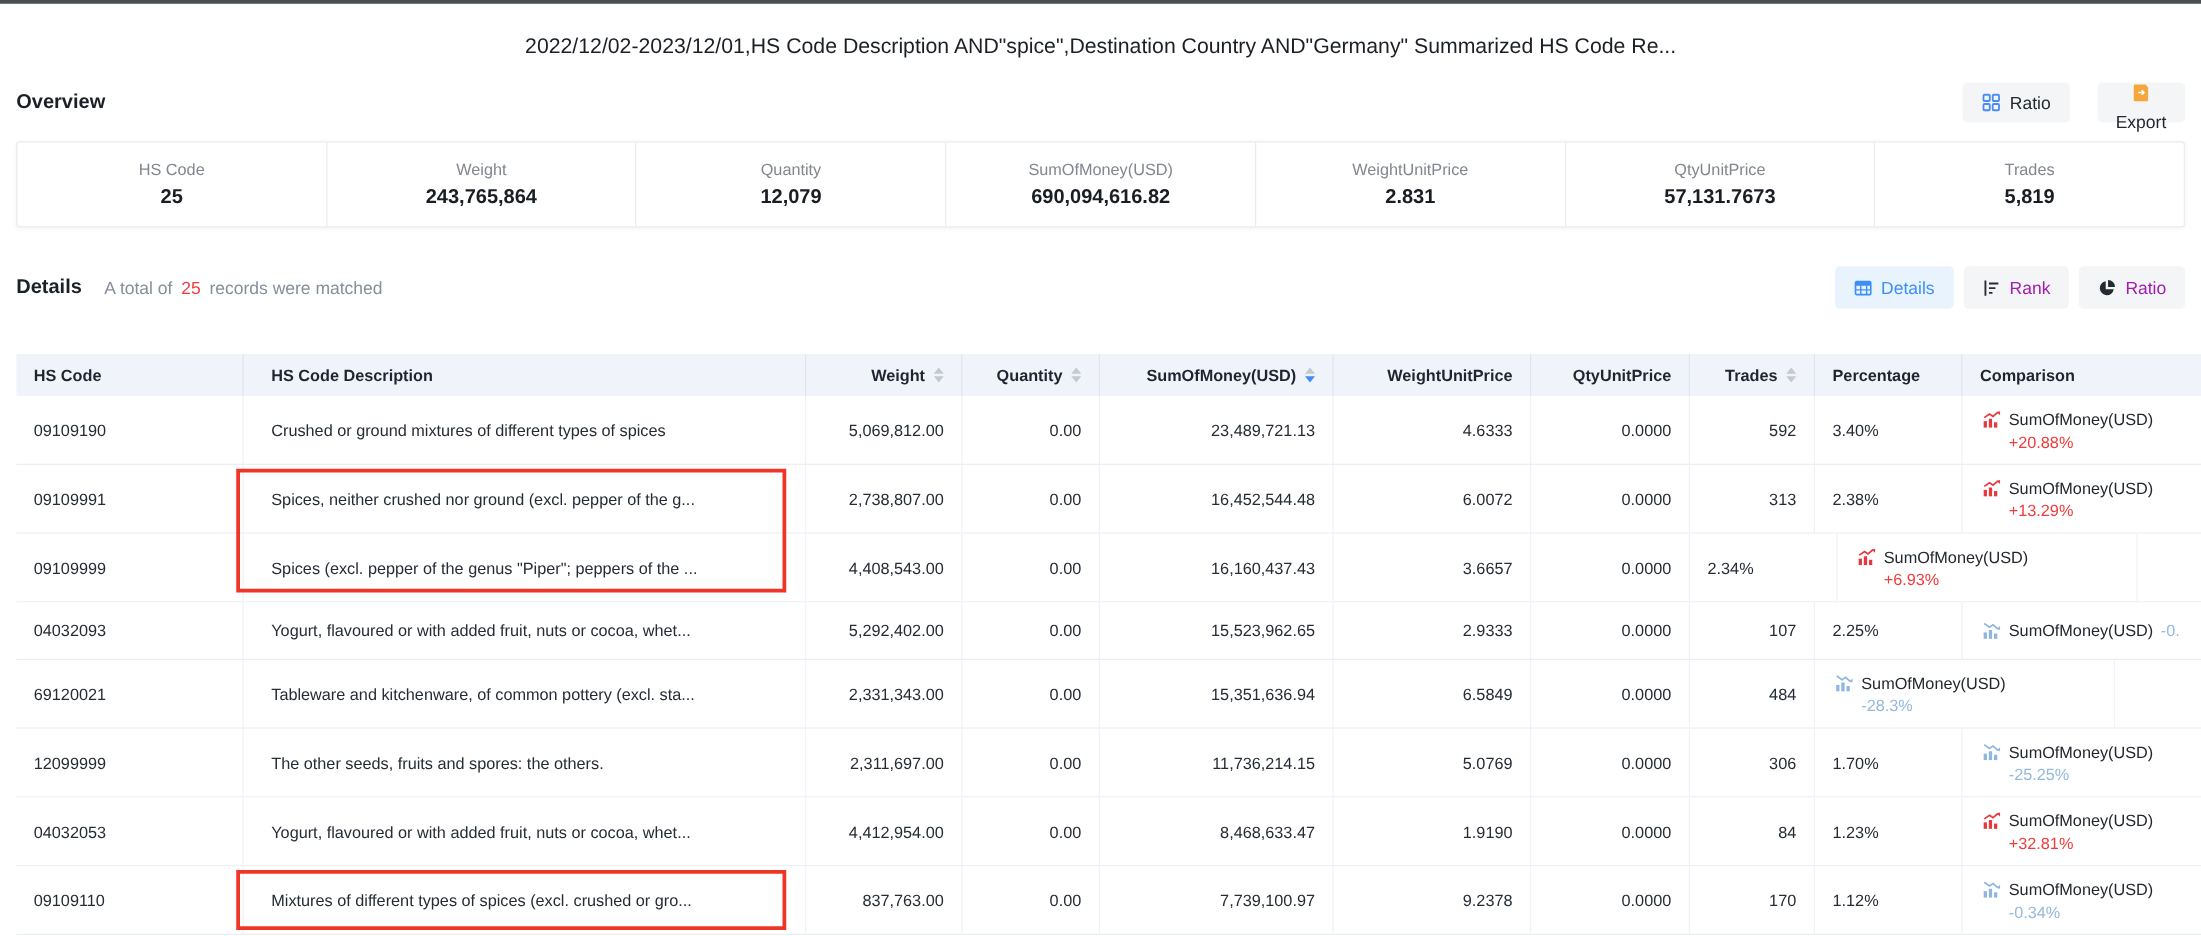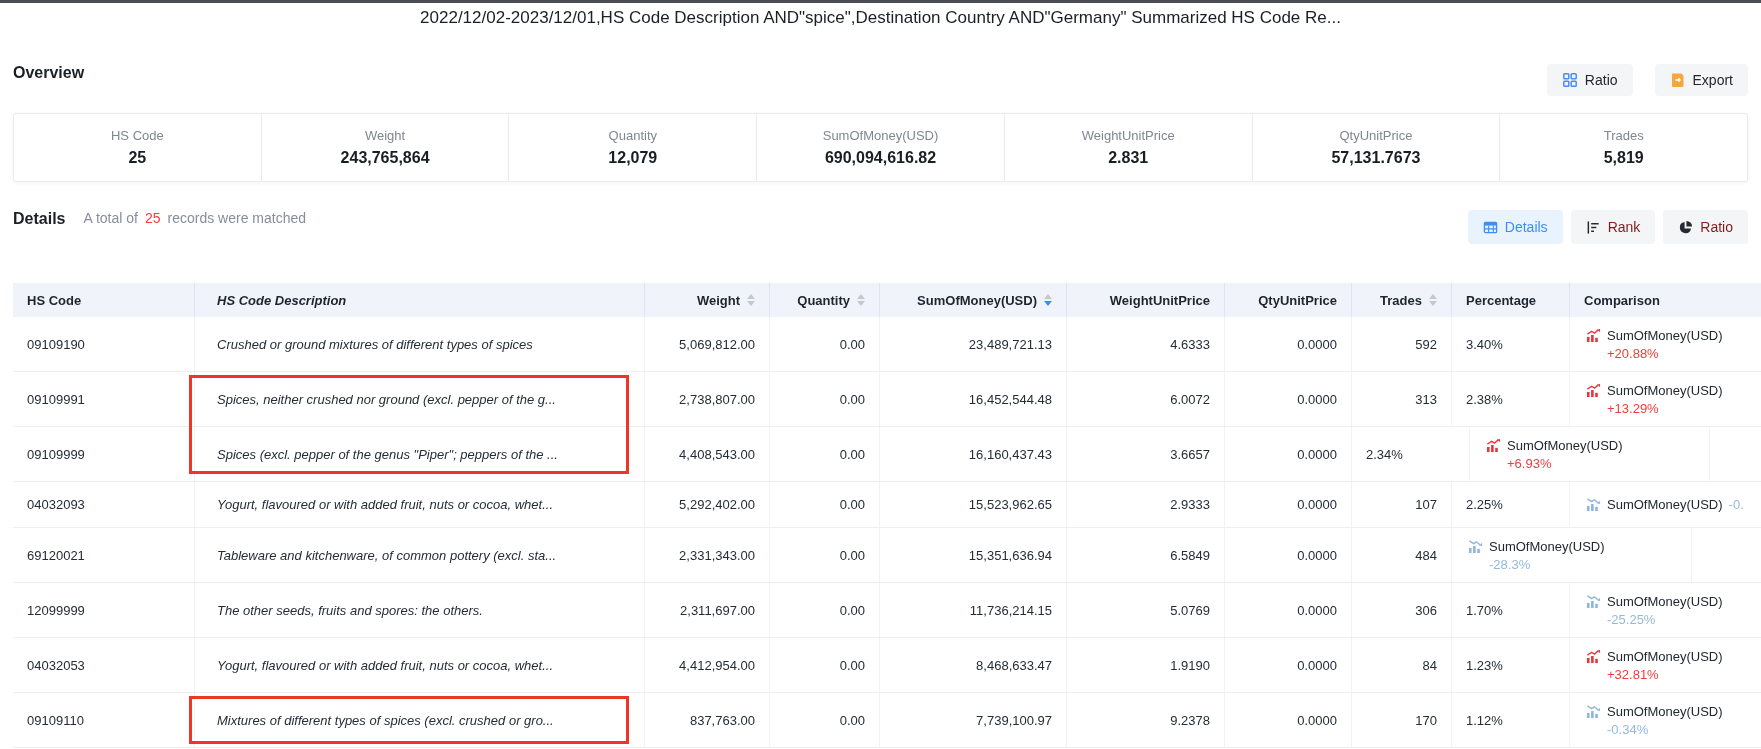--- a/index.html
+++ b/index.html
@@ -2,51 +2,51 @@
 <html style="--pos: #f23c3c; --neg: #94b9dd; --accent: #3e8ef7; --ann: #ee3526; --hdrbg: #f0f4fa;"><head>
 <meta charset="utf-8">
 <style>
   :root{
     --pos:#f23c3c; --neg:#94b9dd; --accent:#3e8ef7; --ann:#ee3526;
     --txt:#23272f; --gray:#868e9c; --hdrbg:#f0f4fa;
   }
   *{box-sizing:border-box;margin:0;padding:0;font-family:"Liberation Sans",sans-serif;}
   html,body{width:1761px;height:749px;overflow:hidden;background:#fff;}
   .topstrip{height:3px;background:#4a4d52;}
-  .page-title{height:37px;padding-top:5px;text-align:center;font-size:17px;color:#1b1f26;white-space:nowrap;}
-  .section-head{display:flex;align-items:flex-start;margin:24px 13px 0;height:36px;}
+  .page-title{height:37px;padding-top:24px;text-align:center;font-size:17px;color:#1b1f26;white-space:nowrap;}
+  .section-head{display:flex;align-items:center;margin:24px 13px 0;height:36px;}
   .section-head h2{font-size:16px;font-weight:700;color:#1b1f26;}
   .spacer{flex:1;}
   .btn{display:inline-flex;align-items:center;gap:7px;height:32px;padding:0 15px;background:#f4f5f7;border:none;border-radius:4px;font-size:14px;color:#23272f;cursor:pointer;}
-  .btn + .btn{margin-left:22px;}
+  .btn + .btn{margin-left:22px;flex-direction:column;}
   
   .overview-card{display:flex;margin:13px 13px 0;height:69px;border:1px solid #e9ebf0;border-radius:3px;box-shadow:0 1px 4px rgba(31,35,41,.05);background:#fff;}
   .stat{flex:1;display:flex;flex-direction:column;align-items:center;justify-content:center;}
   .stat:not(:last-child){border-right:1px solid #e9ebf0;}
   .stat .lab{font-size:13px;color:#81868f;margin-bottom:6px;}
   .stat .val{font-size:16px;font-weight:700;color:#191d24;}
   
   .details-head{margin:28px 13px 0;height:40px;}
   .match{font-size:14px;color:var(--gray);margin-left:18px;}
   .match .cnt{color:var(--pos);margin:0 7px;}
-  .view-btn{display:inline-flex;align-items:center;gap:7px;height:34px;padding:0 15px;background:#f4f5f7;border:none;border-radius:4px;font-size:14px;color:#7f1d1d;cursor:pointer;}
+  .view-btn{display:inline-flex;align-items:center;gap:7px;height:34px;padding:0 15px;background:#f4f5f7;border:none;border-radius:4px;font-size:14px;color:#a21caf;cursor:pointer;}
   .view-btn + .view-btn{margin-left:8px;}
   .view-btn.active{background:#e9f3fe;color:var(--accent);}
   
   .table-wrap{position:relative;margin:33px 0 0 13px;width:1748px;height:466px;overflow:hidden;}
   .t-inner{width:1797px;}
   .thead{display:flex;height:34px;background:var(--hdrbg);}
   .th{display:flex;align-items:center;padding:0 14px;font-size:13px;font-weight:700;color:#1e2430;border-right:1px solid #dfe5ee;white-space:nowrap;}
   .tr{display:flex;height:55px;border-bottom:1px solid #ebeef5;background:#fff;}
   .tr.compact{height:46px;}
   .td{display:flex;align-items:center;padding:0 14px;font-size:13px;color:#262c36;border-right:1px solid #f0f2f7;white-space:nowrap;overflow:hidden;}
   .num{justify-content:flex-end;}
   .c0{width:182px;}.c1{width:450px;}.c2{width:125px;}.c3{width:110px;}.c4{width:187px;}
   .c5{width:158px;}.c6{width:127px;}.c7{width:100px;}.c8{width:118px;}.c9{width:240px;}
-  .td.c1,.th.c1{padding-left:22px;font-style:italic;}
+  .td.c1,.th.c1{padding-left:22px;}
   
   .carets{display:inline-flex;flex-direction:column;margin-left:7px;gap:2px;}
   .carets i{display:block;width:0;height:0;border-left:4px solid transparent;border-right:4px solid transparent;}
   .carets .up{border-bottom:5px solid #c3c8d2;}
   .carets .down{border-top:5px solid #c3c8d2;}
   .sort-desc .carets .down{border-top-color:var(--accent);}
   
   .td.c9{padding-left:16px;}
   .cmp{display:flex;flex-direction:column;justify-content:center;gap:3px;}
   .cmp .l1{display:flex;align-items:center;gap:6px;color:#23272f;}

